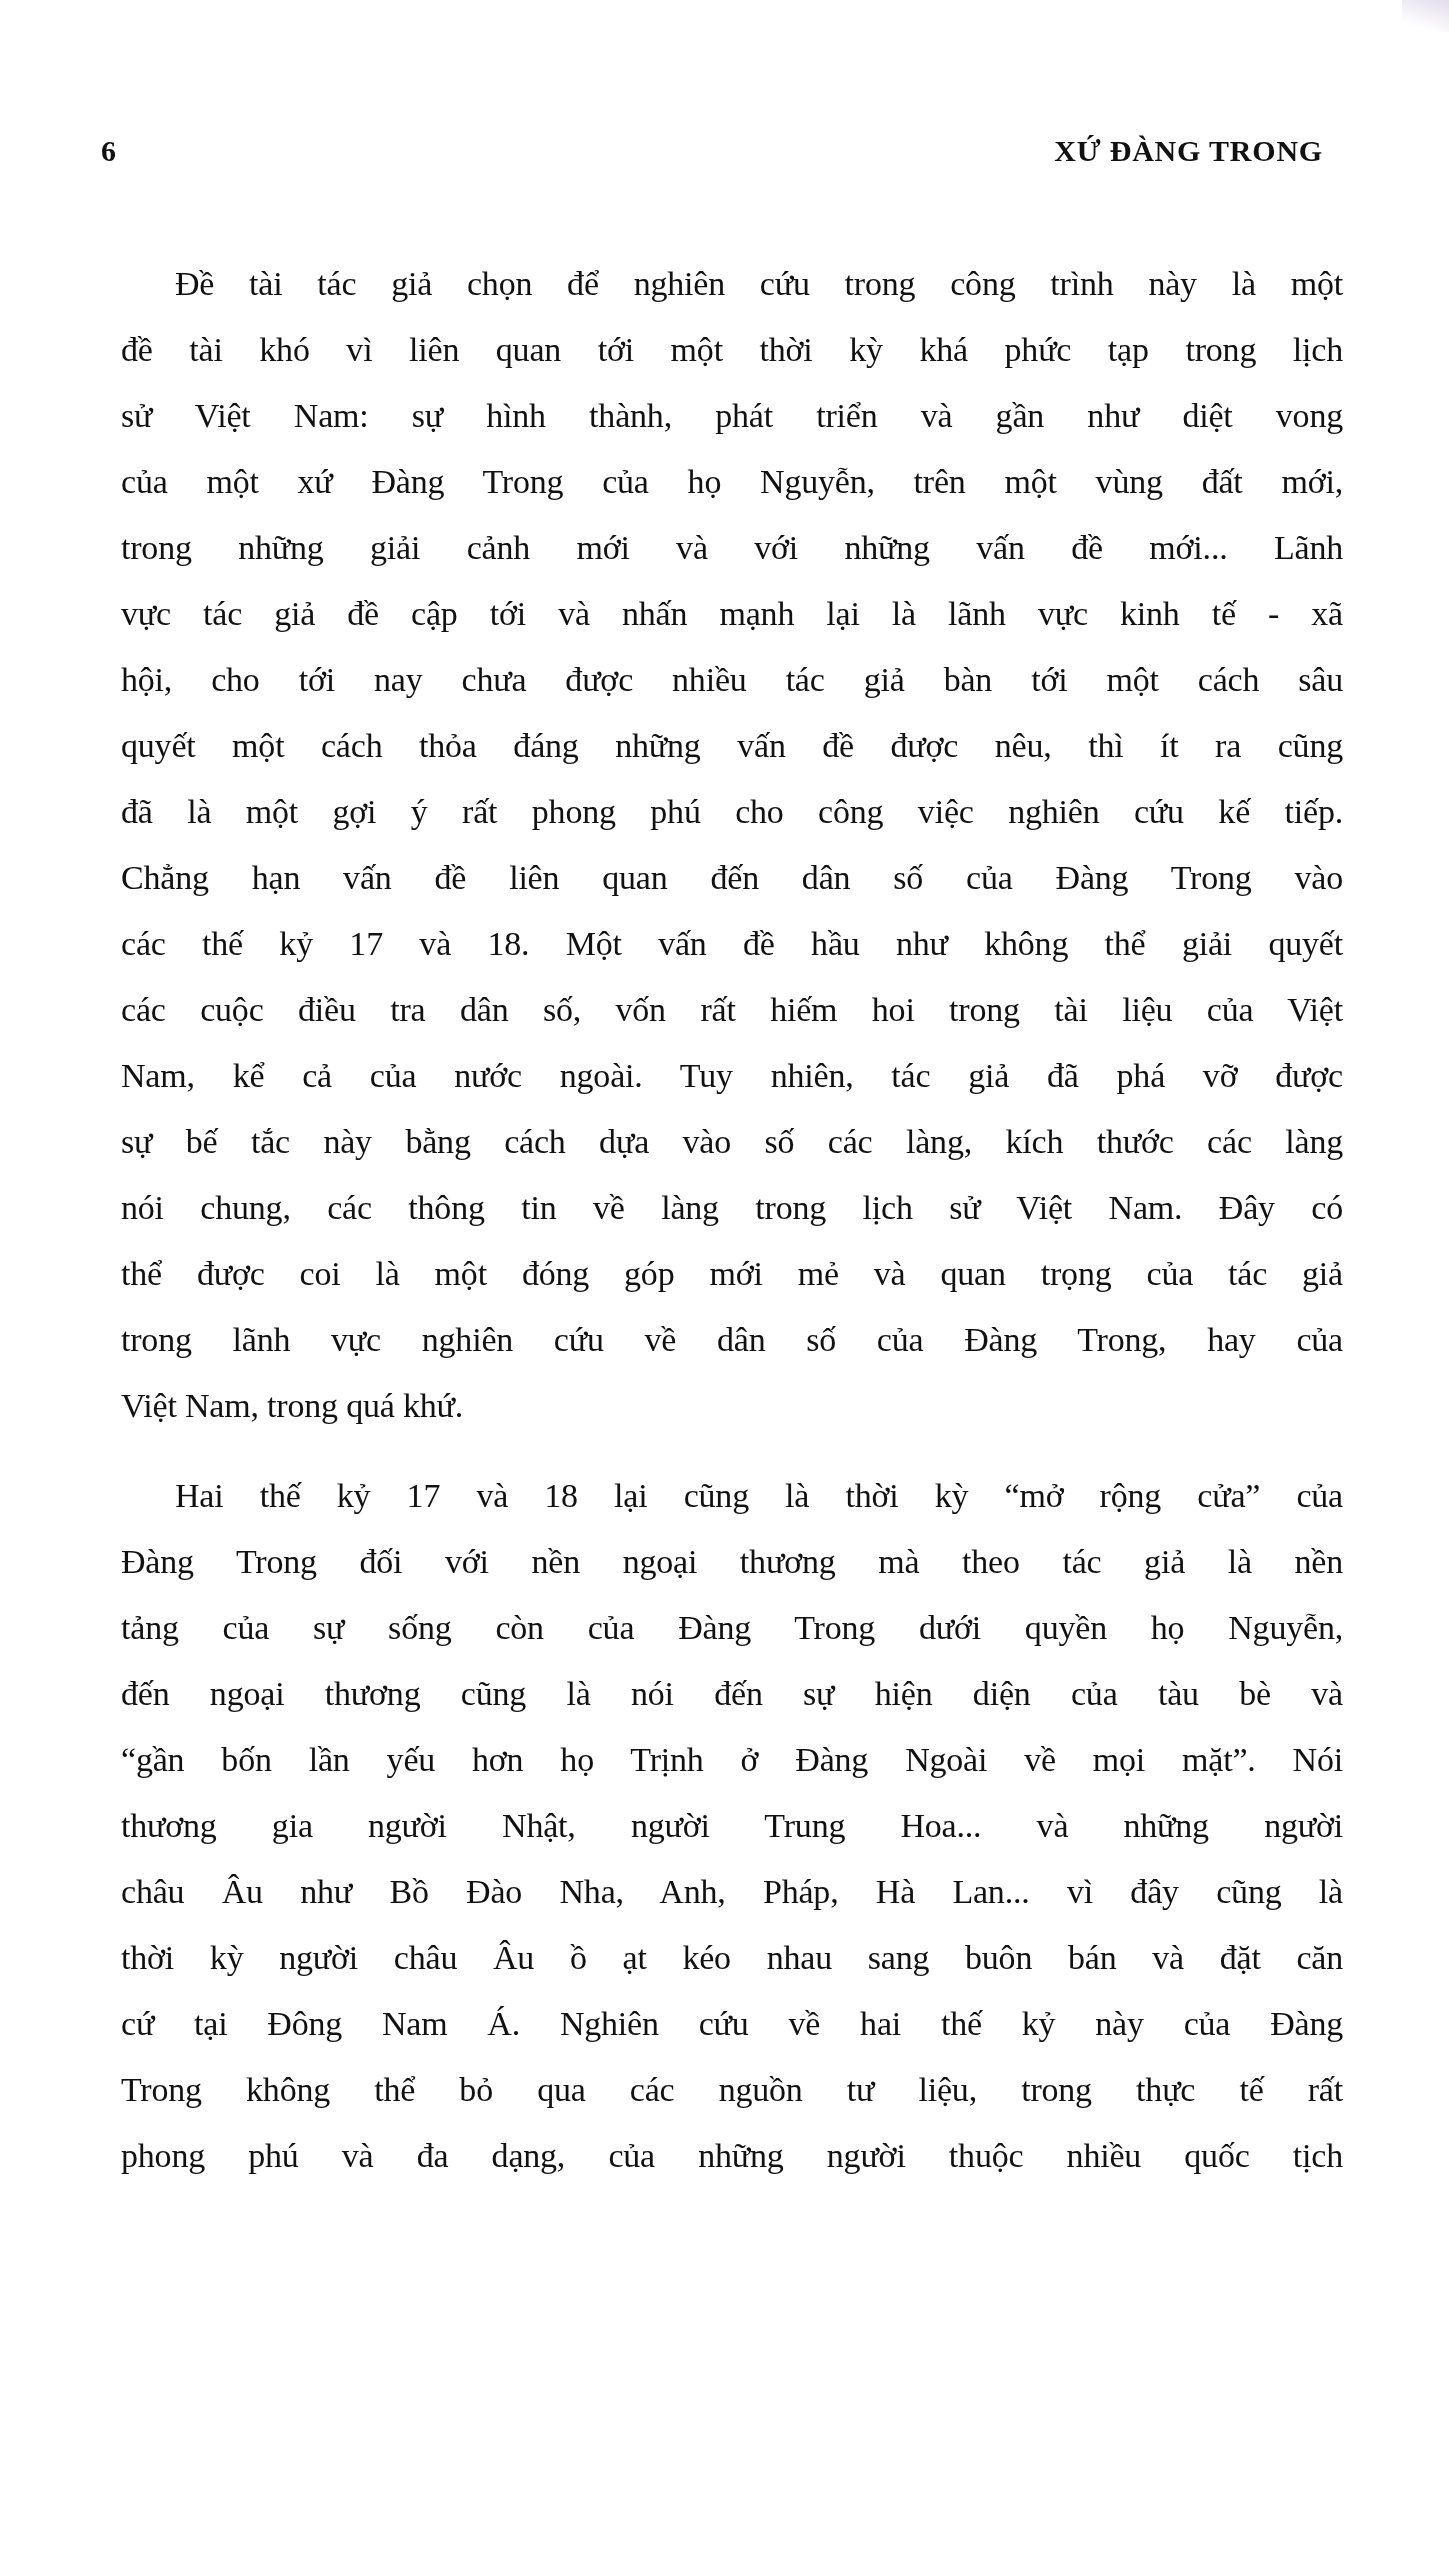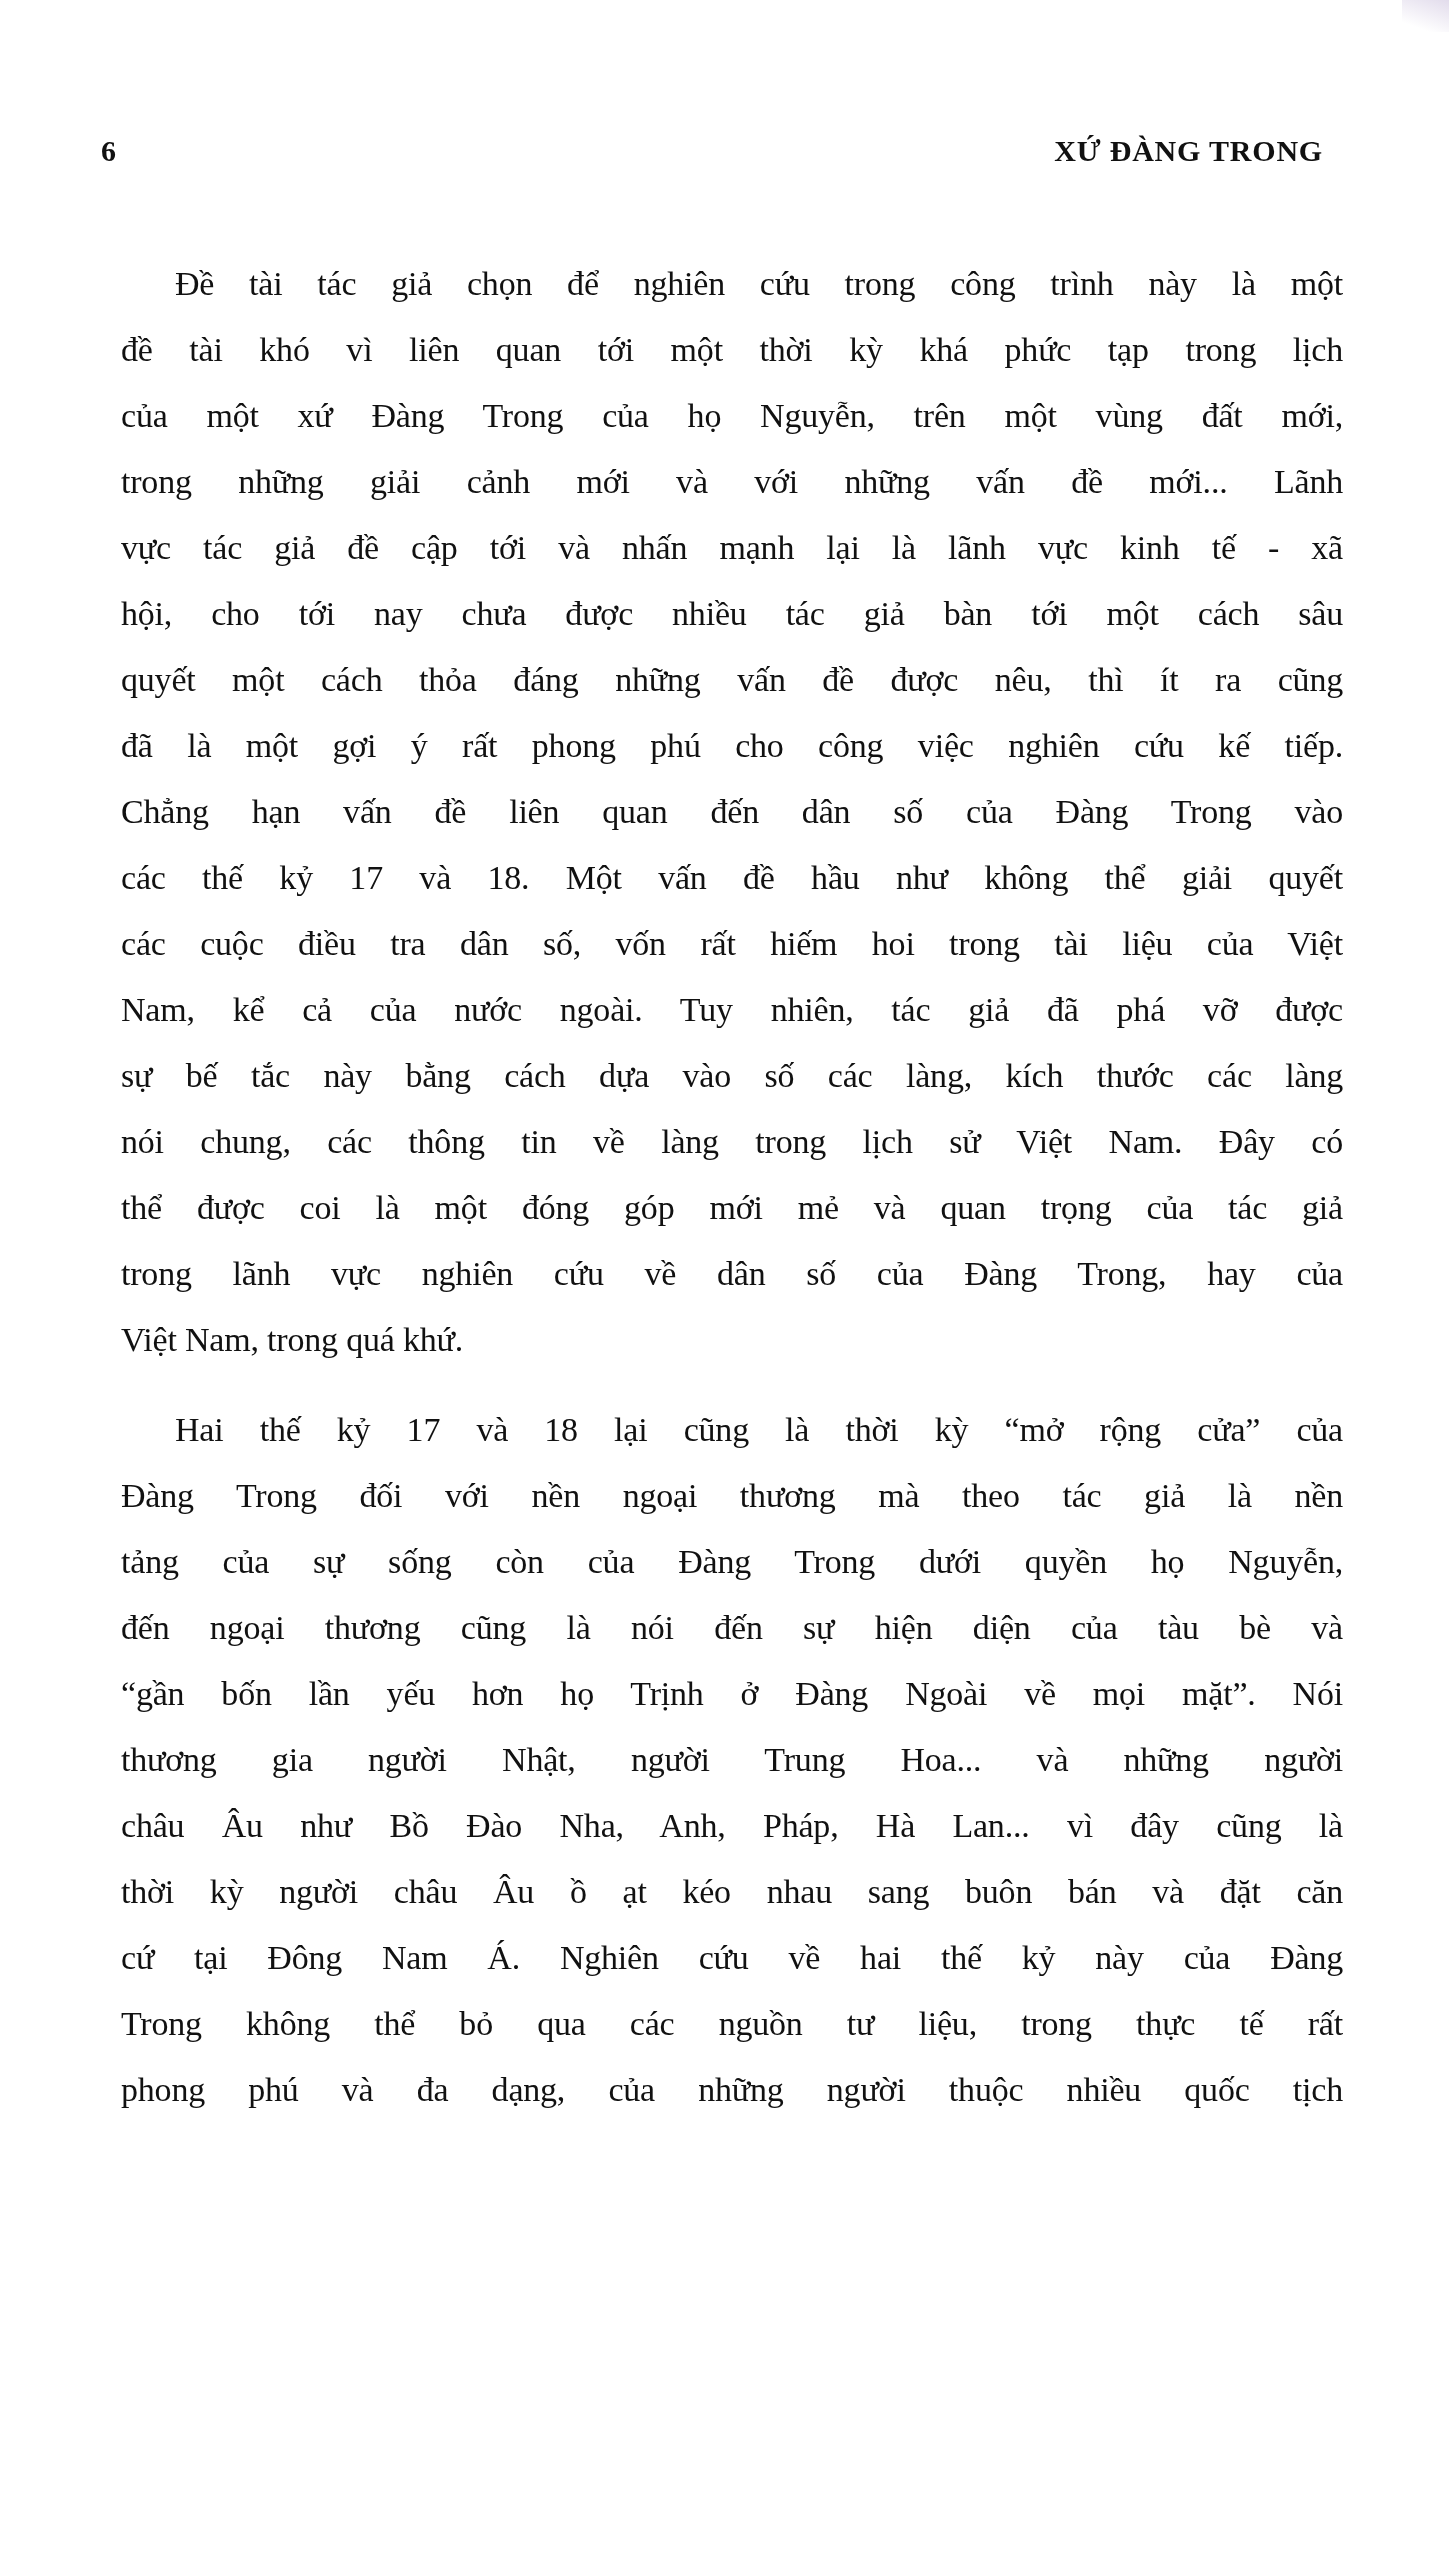--- a/index.html
+++ b/index.html
@@ -44,20 +44,21 @@
 
 <header class="running-head">
   <span class="page-number">6</span>
   <span class="running-title">XỨ ĐÀNG TRONG</span>
 </header>
 
 <main class="body-text">
   <div>
     <span class="line indent">Đề tài tác giả chọn để nghiên cứu trong công trình này là một</span>
     <span class="line">đề tài khó vì liên quan tới một thời kỳ khá phức tạp trong lịch</span>
+    <span class="line">sử Việt Nam: sự hình thành, phát triển và gần như diệt vong</span>
     <span class="line">của một xứ Đàng Trong của họ Nguyễn, trên một vùng đất mới,</span>
     <span class="line">trong những giải cảnh mới và với những vấn đề mới... Lãnh</span>
     <span class="line">vực tác giả đề cập tới và nhấn mạnh lại là lãnh vực kinh tế - xã</span>
     <span class="line">hội, cho tới nay chưa được nhiều tác giả bàn tới một cách sâu</span>
     <span class="line">quyết một cách thỏa đáng những vấn đề được nêu, thì ít ra cũng</span>
     <span class="line">đã là một gợi ý rất phong phú cho công việc nghiên cứu kế tiếp.</span>
     <span class="line">Chẳng hạn vấn đề liên quan đến dân số của Đàng Trong vào</span>
     <span class="line">các thế kỷ 17 và 18. Một vấn đề hầu như không thể giải quyết</span>
     <span class="line">các cuộc điều tra dân số, vốn rất hiếm hoi trong tài liệu của Việt</span>
     <span class="line">Nam, kể cả của nước ngoài. Tuy nhiên, tác giả đã phá vỡ được</span>

